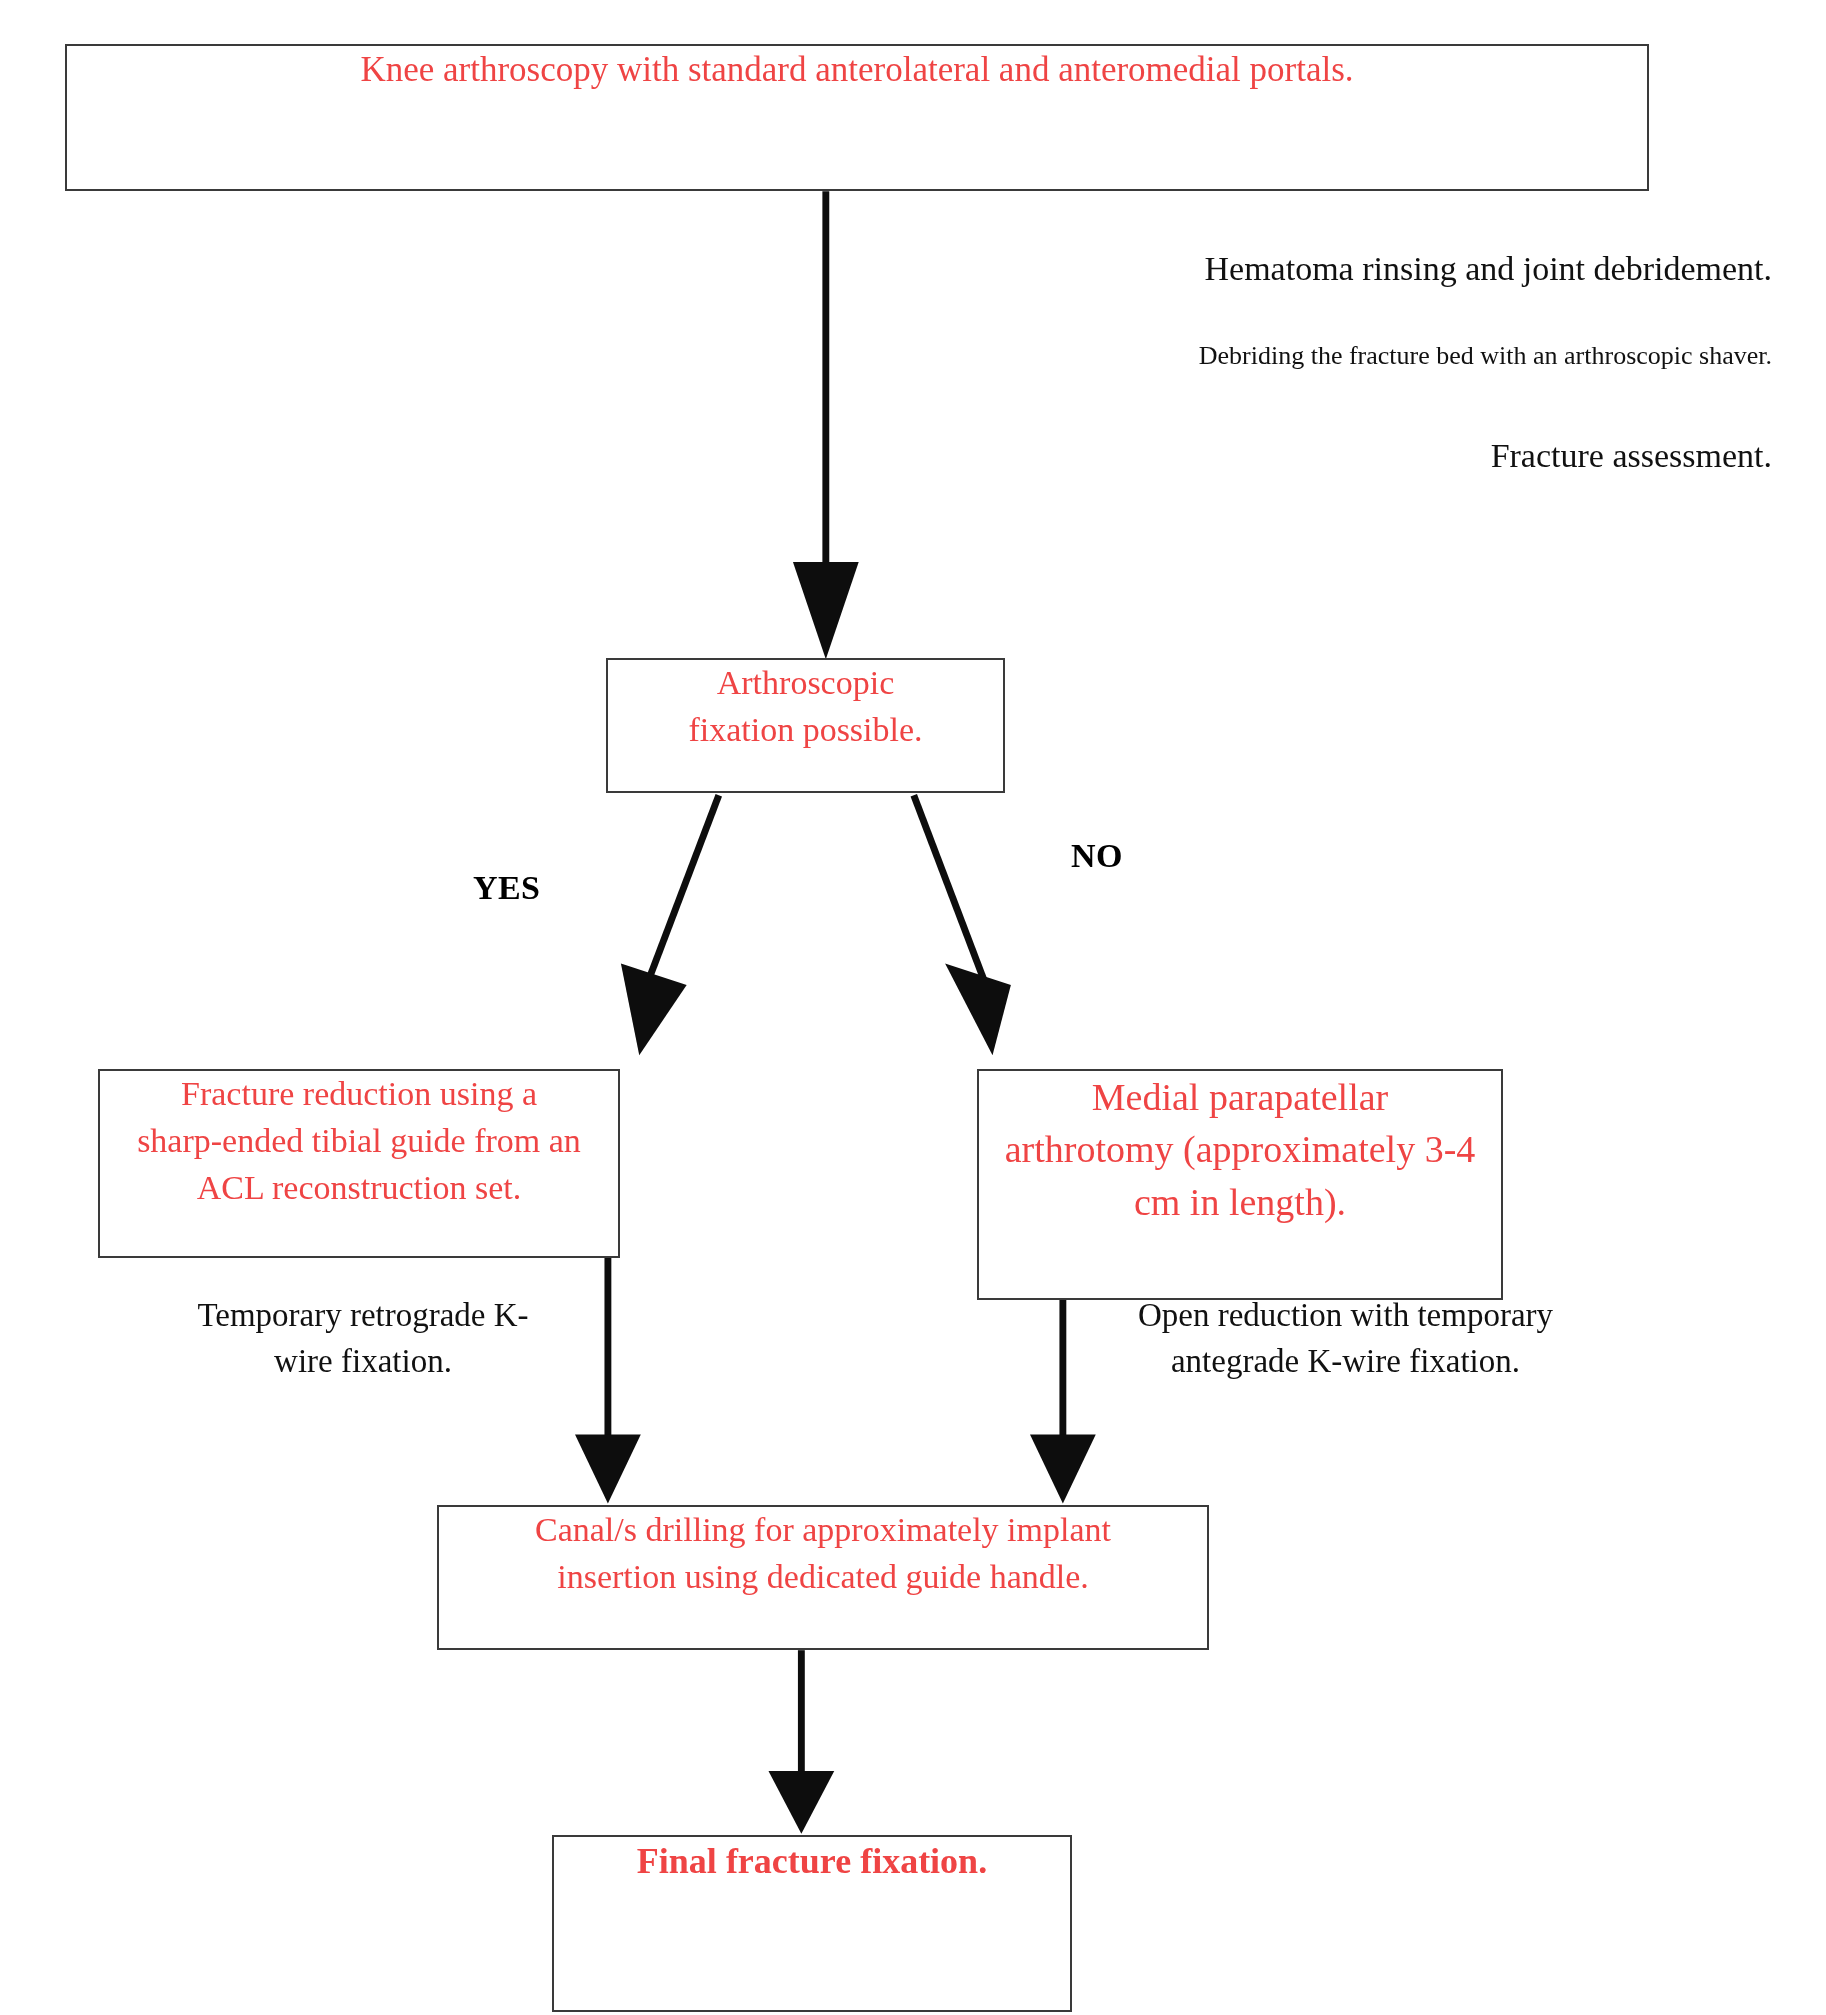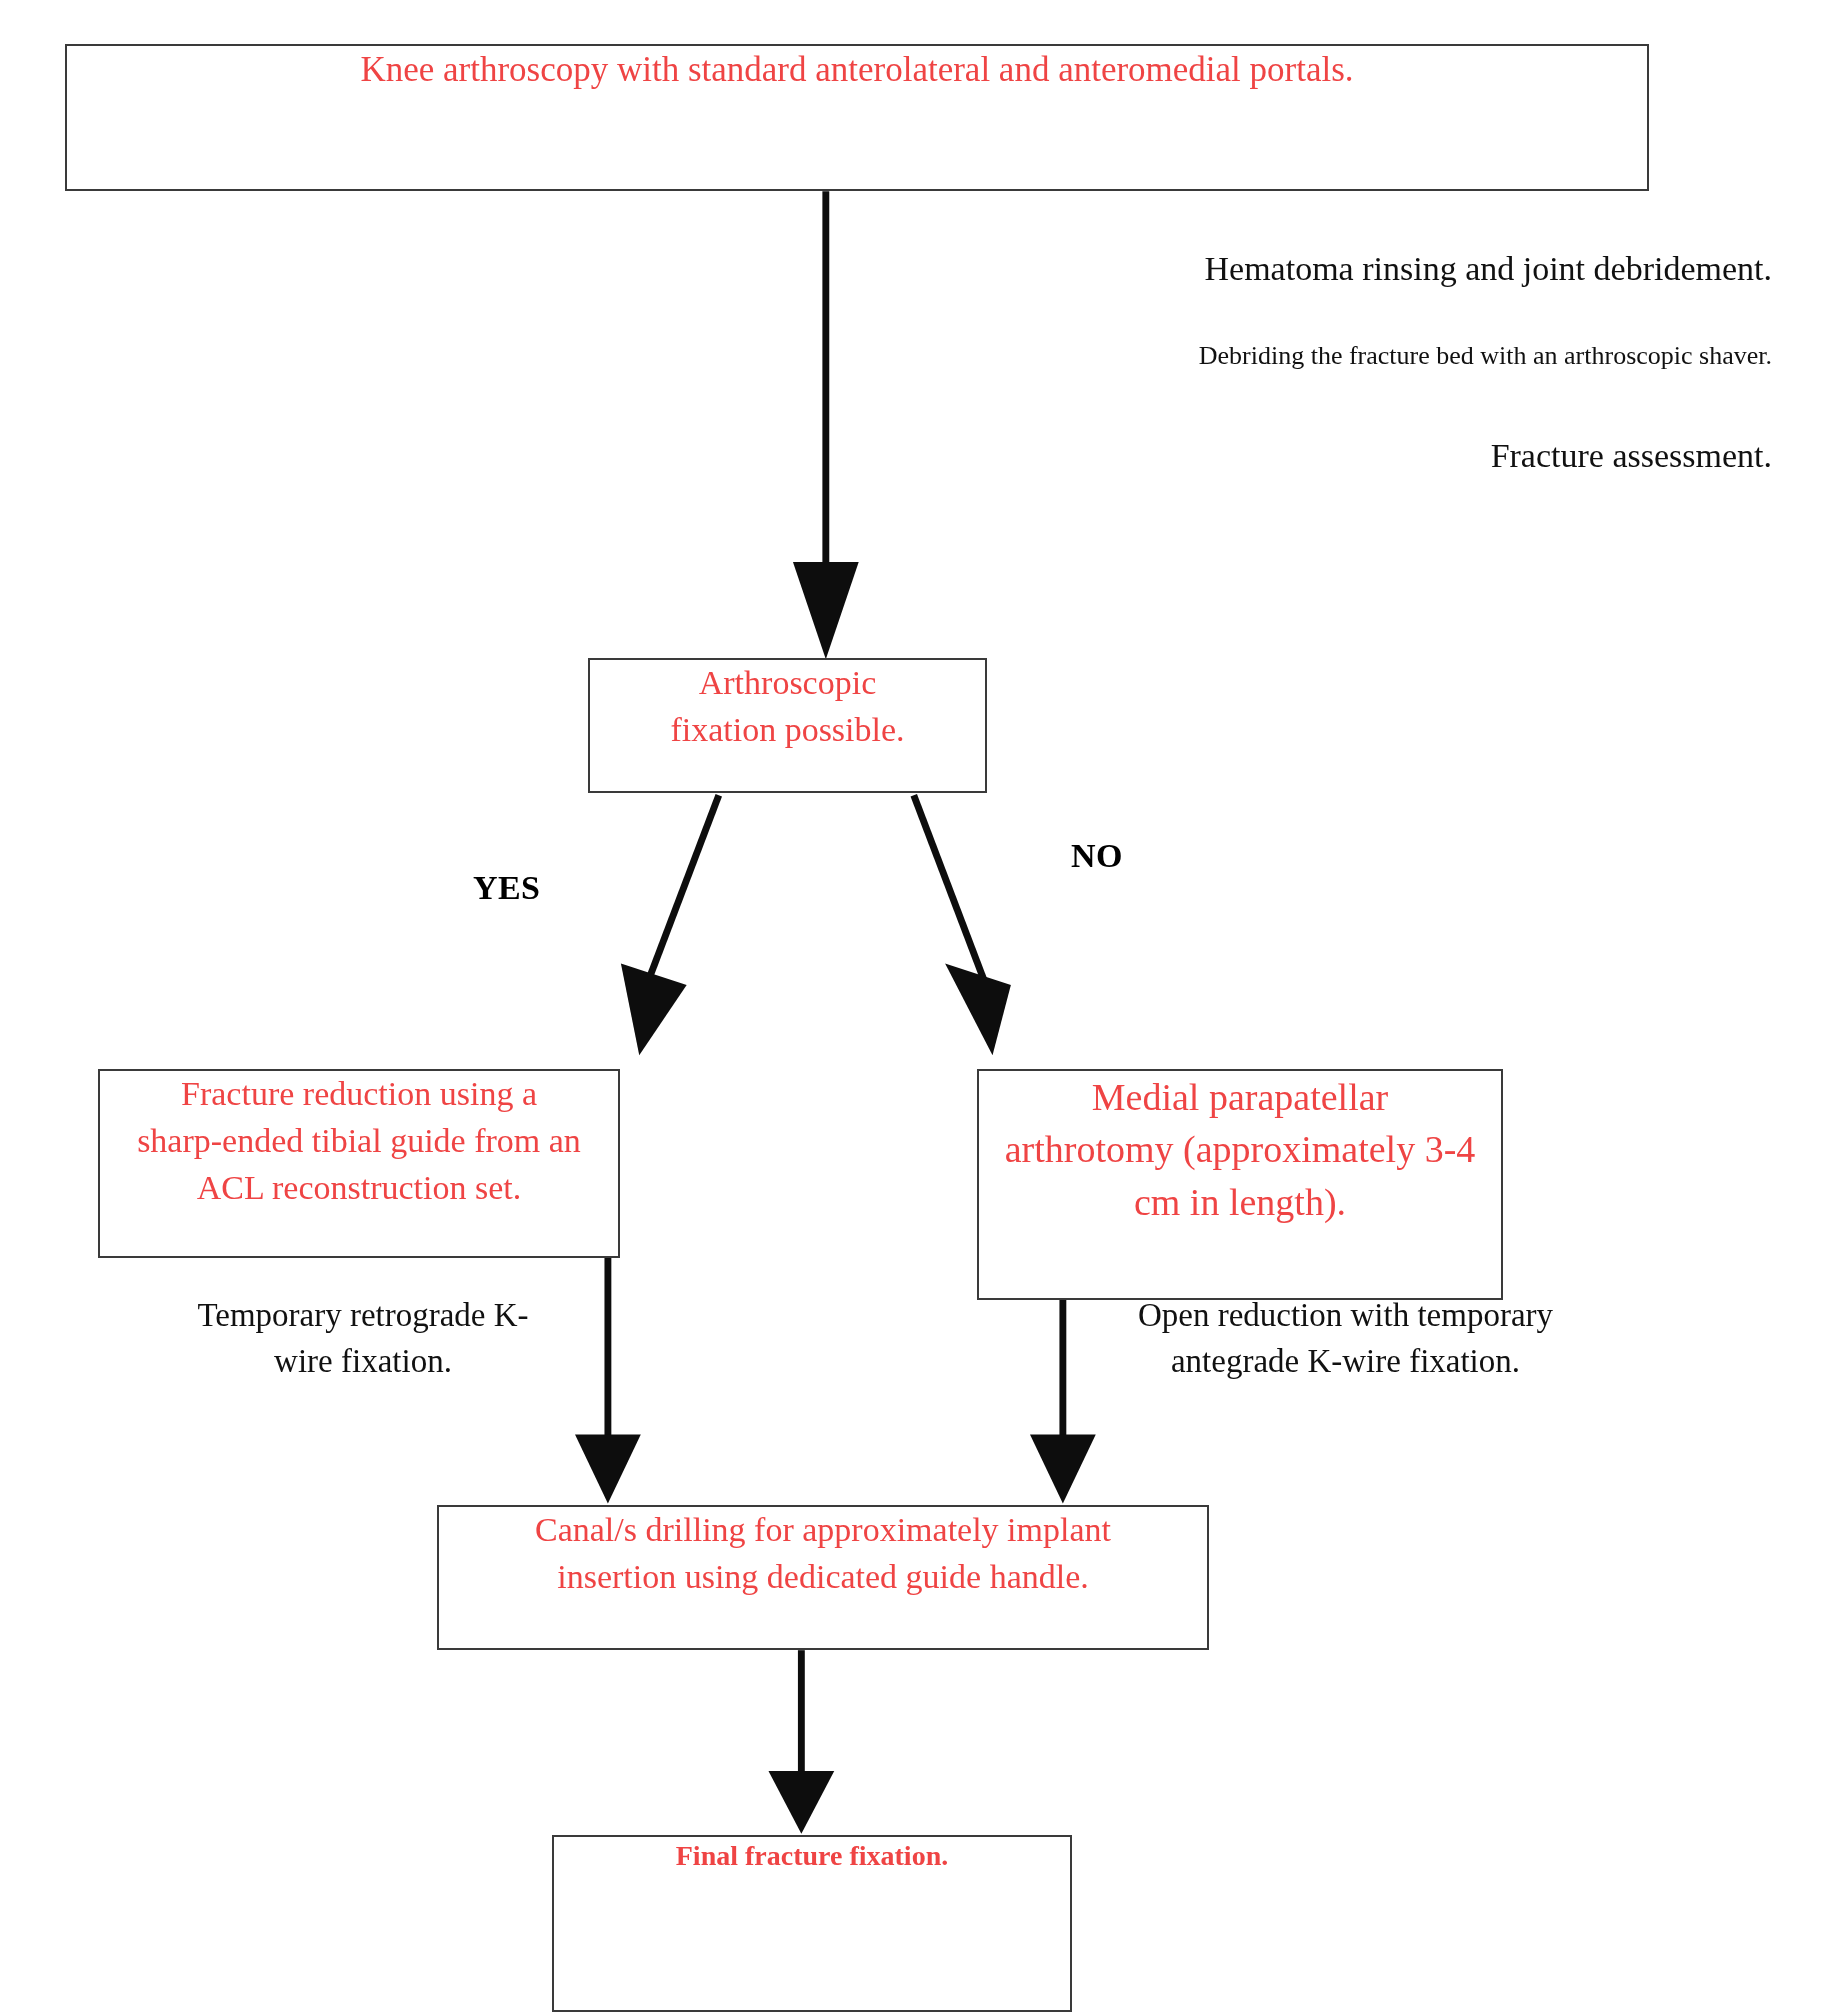--- a/index.html
+++ b/index.html
@@ -54,25 +54,25 @@
     position: absolute;
     left: 0;
     top: 0;
     width: 1826px;
     height: 2015px;
     pointer-events: none;
   }
 
   
   #node-start      { left: 65px;  top: 44px;   width: 1584px; height: 147px; font-size: 35px; }
-  #node-decision   { left: 588px; top: 658px;  width: 399px;  height: 135px; font-size: 34px; }
+  #node-decision   { left: 606px; top: 658px;  width: 399px;  height: 135px; font-size: 34px; }
   #node-yes        { left: 98px; top: 1069px; width: 522px;  height: 189px; font-size: 34px; }
   #node-no         { left: 977px;top: 1069px; width: 526px;  height: 231px; font-size: 38px; }
   #node-canal      { left: 437px; top: 1505px; width: 772px; height: 145px; font-size: 34px; }
-  #node-final      { left: 552px; top: 1835px; width: 520px;  height: 177px; font-size: 28px; font-weight: bold; }
+  #node-final      { left: 552px; top: 1835px; width: 520px;  height: 177px; font-size: 36px; font-weight: bold; }
 
   #note-1 { right: 54px;  top: 245px; font-size: 34px; }
   #note-2 { right: 54px;  top: 338px; font-size: 26px; }
   #note-3 { right: 54px;  top: 432px; font-size: 34px; }
   #note-left-kwire  { left: 149px;  top: 1292px; width: 428px; font-size: 33px; }
   #note-right-kwire { left: 1101px; top: 1292px; width: 489px; font-size: 33px; }
 
   #label-yes { left: 473px;  top: 837px; font-size: 34px; margin-top: 32px; }
   #label-no  { left: 1071px; top: 837px; font-size: 34px; }
 </style>

